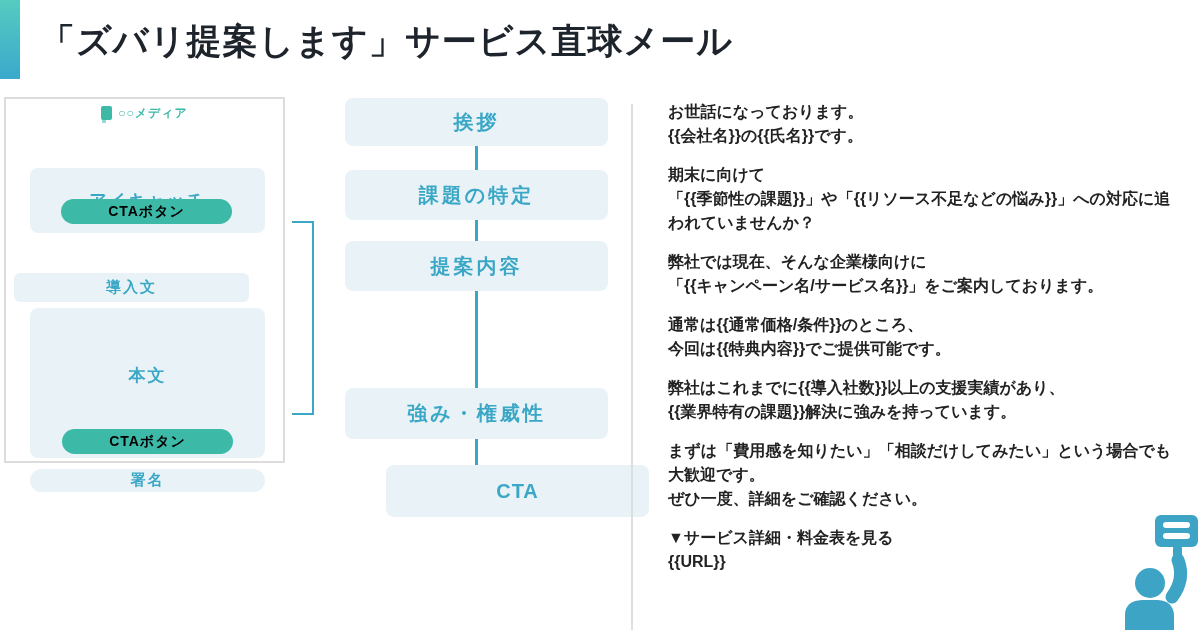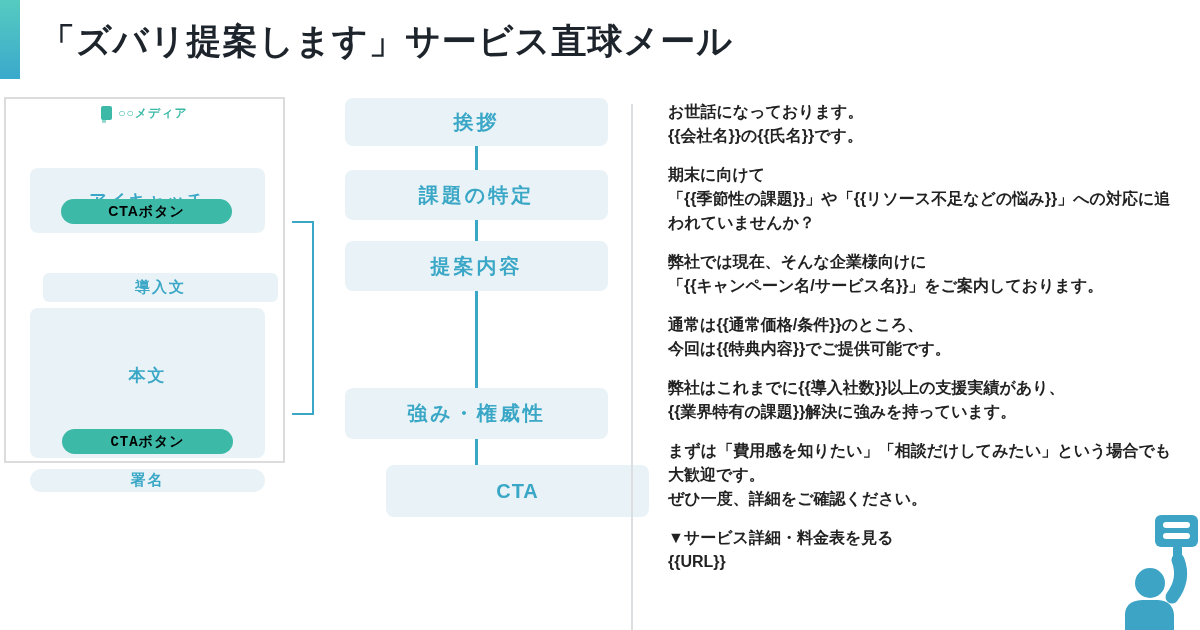--- a/index.html
+++ b/index.html
@@ -36,22 +36,22 @@
   }
   .brand-label{
     font-size:12px;font-weight:700;color:var(--teal-green,#3cb9a7);letter-spacing:1px;
   }
   .block{
     position:absolute;background:var(--box-bg,#e9f3f7);border-radius:8px;
     color:var(--cyan,#41a8c6);font-weight:700;
     display:flex;align-items:center;justify-content:center;text-align:center;margin-top:43px;
   }
   .eyecatch{left:24px;top:26px;width:235px;height:65px;font-size:17px;letter-spacing:2px;}
-  .intro{left:37px;top:131px;width:235px;height:29px;font-size:15px;border-radius:6px;letter-spacing:2px;}
-  .body-block{left:24px;top:166px;width:235px;height:150px;font-family:Liberation Mono, monospace;}
+  .intro{left:8px;top:131px;width:235px;height:29px;font-size:15px;border-radius:6px;letter-spacing:2px;}
+  .body-block{left:24px;top:166px;width:235px;height:150px;}
   .body-label{
     position:absolute;left:0;top:56px;width:100%;text-align:center;
     font-size:17px;font-weight:700;color:var(--cyan,#41a8c6);letter-spacing:2px;
   }
   .signature{left:24px;top:327px;width:235px;height:23px;font-size:15px;border-radius:12px;letter-spacing:2px;}
   .cta-pill{
     position:absolute;width:171px;height:25px;border-radius:13px;
     background:var(--teal-green,#3cb9a7);color:#000000;font-size:14px;font-weight:700;
     display:flex;align-items:center;justify-content:center;letter-spacing:1px;
     border:none;cursor:pointer;

